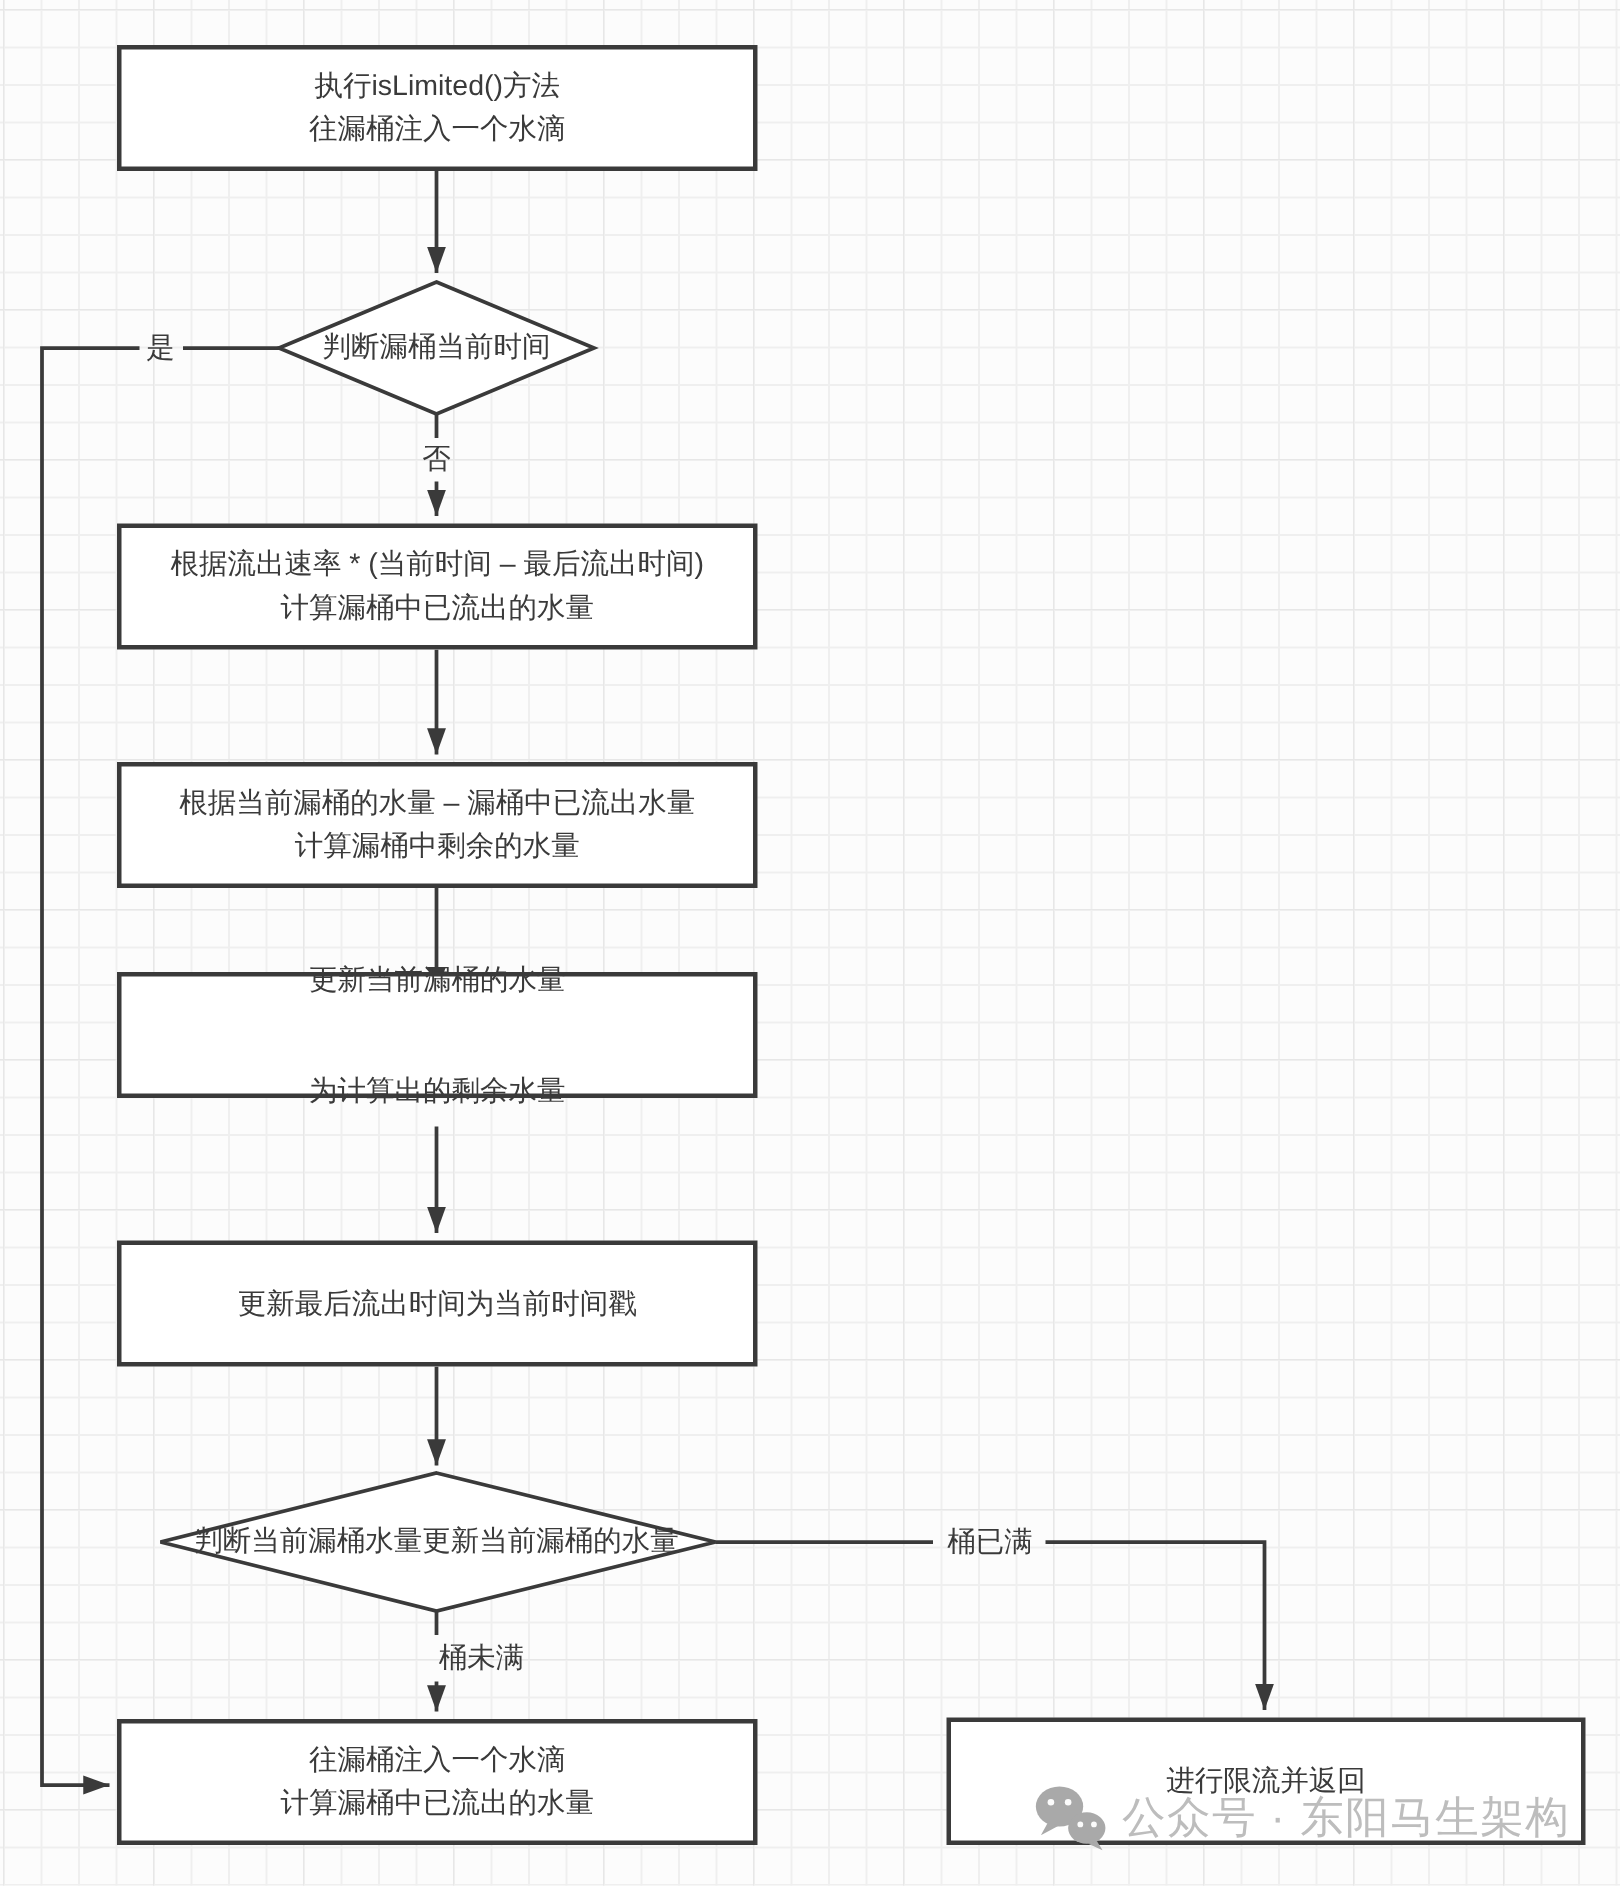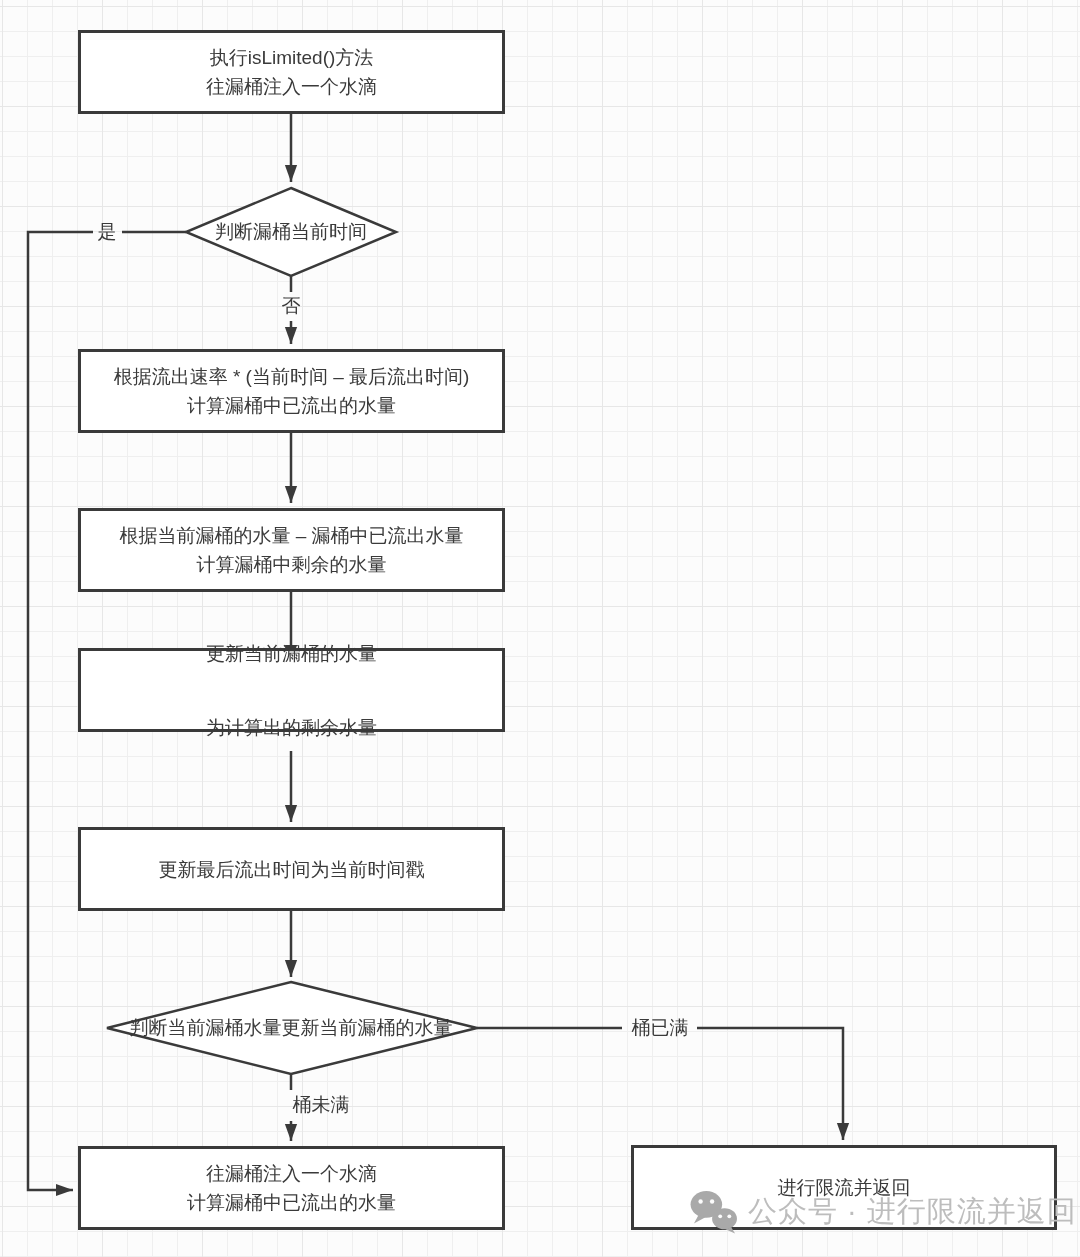--- a/index.html
+++ b/index.html
@@ -174,16 +174,16 @@
     <svg width="48" height="44" viewBox="0 0 50 46">
       <ellipse cx="17" cy="15" rx="16.5" ry="14" fill="#a9a9a9"></ellipse>
       <polygon points="9,26 4,35 17,28" fill="#a9a9a9"></polygon>
       <circle cx="11" cy="12" r="2.3" fill="#fcfcfc"></circle>
       <circle cx="23" cy="12" r="2.3" fill="#fcfcfc"></circle>
       <ellipse cx="36" cy="30" rx="13" ry="11" fill="#a9a9a9"></ellipse>
       <polygon points="43,39 47,45.5 37,41" fill="#a9a9a9"></polygon>
       <circle cx="31.5" cy="27.5" r="2" fill="#fcfcfc"></circle>
       <circle cx="41" cy="27.5" r="2" fill="#fcfcfc"></circle>
     </svg>
-    <span class="wm-text">公众号 · 进行限流并返回</span>
+    <span class="wm-text">公众号 · 东阳马生架构</span>
   </div>
 
 </div>
 
 </body></html>

